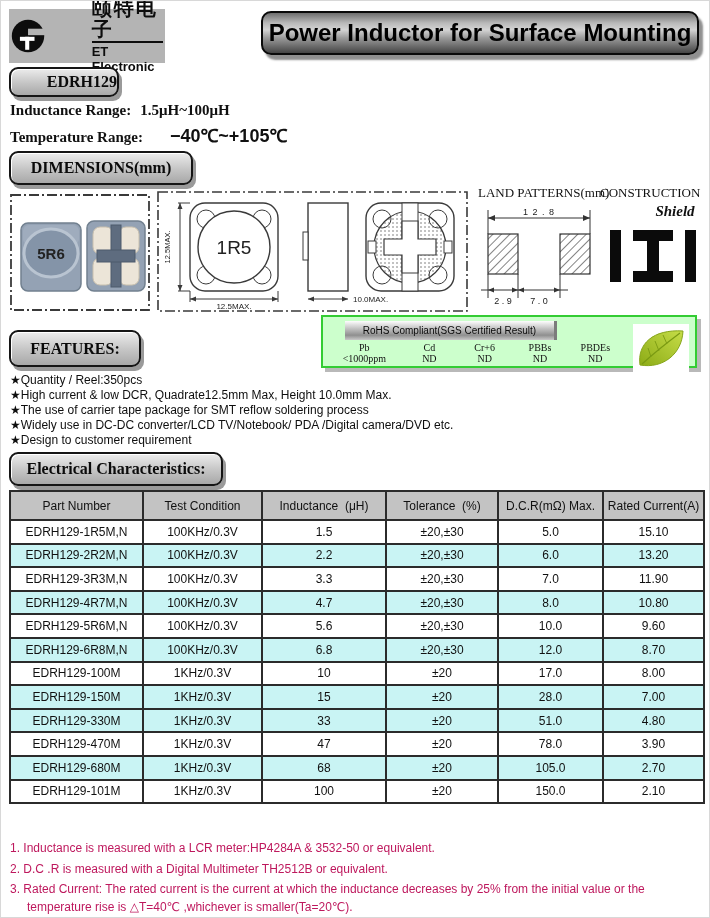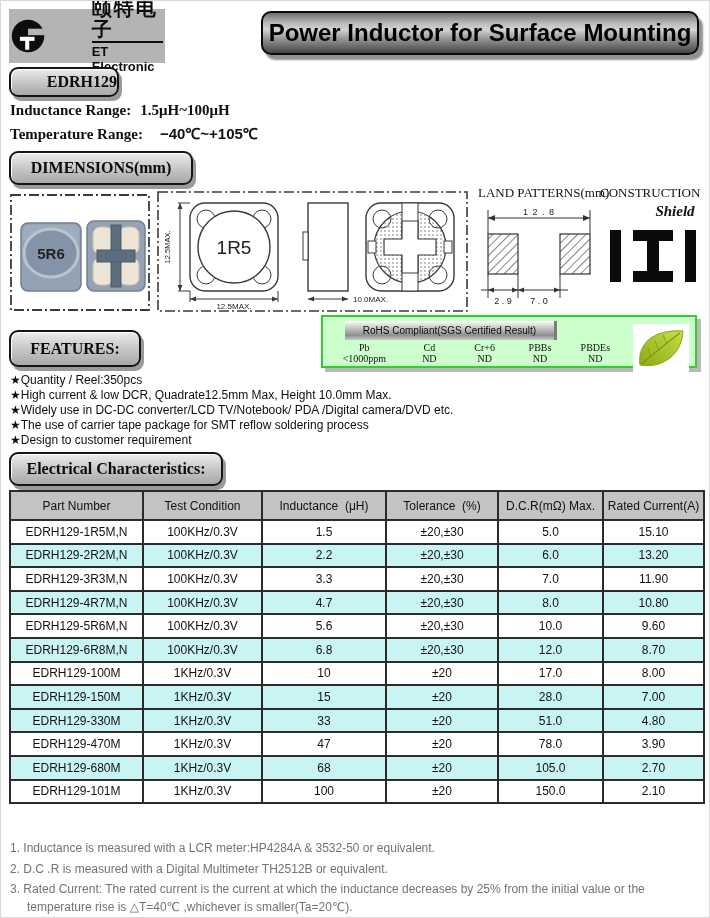--- a/index.html
+++ b/index.html
@@ -25,21 +25,21 @@
   .btn3d { border:2px solid #151515; border-radius:9px;
            background:linear-gradient(180deg,#ececec,#c4c4c4 55%,#a8a8a8);
            box-shadow:3px 4px 0 #9a9a9a, inset 1px 1px 0 #ffffff;
            display:flex; align-items:center; justify-content:center;
            font-family:"Liberation Serif", serif; font-weight:bold; color:#0b0b0b; }
   .series-badge { position:absolute; left:8px; top:66px; width:110px; height:30px; font-size:16px;justify-content:flex-end; }
 
   .range-line { position:absolute; left:9px; font-family:"Liberation Serif", serif;
                 font-weight:bold; font-size:15px; }
   .range-line .val { margin-left:9px; }
-  .range-line .val-sans { margin-left:17px; font-family:"Liberation Sans",sans-serif; font-size:15px; }
+  .range-line .val-sans { margin-left:27px; font-family:"Liberation Sans",sans-serif; font-size:18px; }
   #range1 { top:101px; }
   #range2 { top:122px; }
 
   .dims-button { position:absolute; left:8px; top:150px; width:184px; height:34px; font-size:16px; }
 
   
   .photo-box     { position:absolute; left:8px;   top:192px; }
   .drawing-box   { position:absolute; left:155px; top:189px; }
   .land-title    { position:absolute; left:477px; top:184px; width:140px;
                    font-family:"Liberation Serif",serif; font-size:13px; }
@@ -77,21 +77,21 @@
   .elec-table { position:absolute; left:8px; top:489px; width:694px;
                 border-collapse:collapse; table-layout:fixed; }
   .elec-table th, .elec-table td { border:2px solid #2b2b2b; text-align:center;
                 font-size:12px; white-space:pre; overflow:hidden; padding:0; }
   .elec-table th { background:#c3c3c3; height:29px; font-weight:normal; }
   .elec-table td { height:23.6px; background:#ffffff; }
   .elec-table tr.alt td { background:#c9f4f4; }
 
   
   .notes { position:absolute; left:9px; top:839px; width:698px; }
-  .note { font-size:12px; line-height:17.5px; color:#737373;
+  .note { font-size:12px; line-height:17.5px; color:#be185d;
           padding-left:17px; text-indent:-17px; margin-bottom:3px; }
 </style>
 </head>
 <body>
 
 <div class="page">
 
   <div class="logo-block">
     <svg width="44" height="50" viewBox="0 0 44 50">
       <circle cx="21" cy="25" r="20" fill="#0d0d0d"></circle>
@@ -263,22 +263,22 @@
       </svg>
     </div>
   </div>
 
   <div class="btn3d features-button">
     <span>FEATURES:</span>
   </div>
   <div class="features-list">
       <div class="feature-item">★Quantity / Reel:350pcs</div>
       <div class="feature-item">★High current &amp; low DCR, Quadrate12.5mm Max, Height 10.0mm Max.</div>
+      <div class="feature-item">★The use of carrier tape package for SMT reflow soldering process</div>
       <div class="feature-item">★Widely use in DC-DC converter/LCD TV/Notebook/ PDA /Digital camera/DVD etc.</div>
-      <div class="feature-item">★The use of carrier tape package for SMT reflow soldering process</div>
       <div class="feature-item">★Design to customer requirement</div>
     </div>
 
   <div class="btn3d elec-button">
     <span>Electrical Characteristics:</span>
   </div>
   <table class="elec-table">
     <colgroup>
       <col style="width:133px">
         <col style="width:119px">

